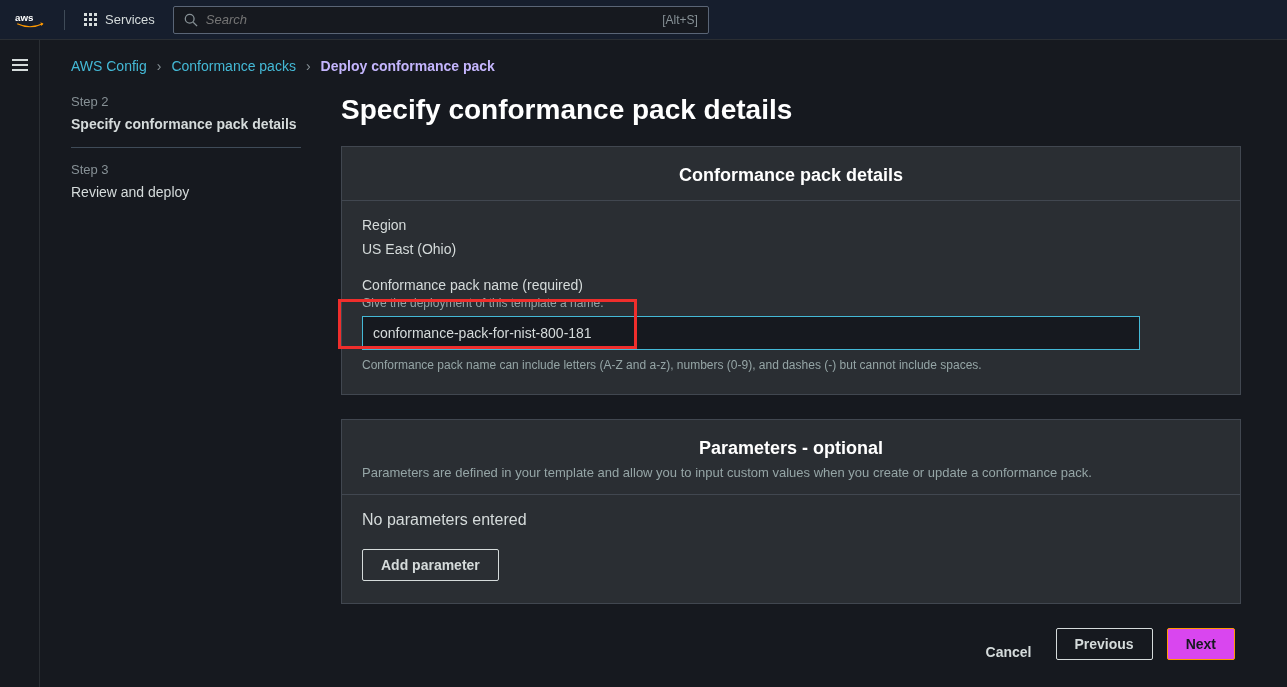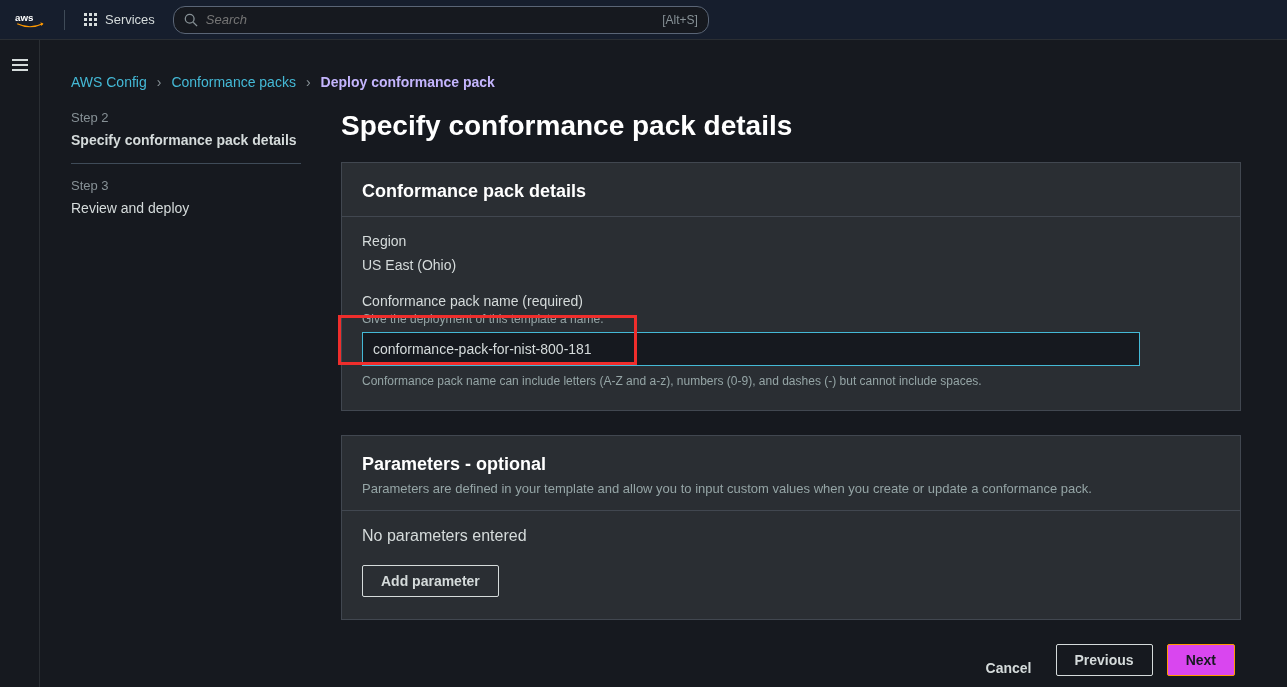--- a/index.html
+++ b/index.html
@@ -2,29 +2,29 @@
 <html><head>
 <meta charset="utf-8">
 <style>
 * { margin:0; padding:0; box-sizing:border-box; font-family:"Amazon Ember","Helvetica Neue",Arial,sans-serif; }
 body { background:#16191f; color:#d5dbdb; width:1287px; height:687px; overflow:hidden; position:relative; }
 
 .topbar { height:40px; background:#161e2d; border-bottom:1px solid #2a2e33; display:flex; align-items:center; padding:0 14px; gap:18px; }
 .aws-logo { color:#fff; display:flex; align-items:center; }
 .services-btn { display:flex; align-items:center; gap:6px; color:#d5dbdb; font-size:13px; cursor:pointer; }
 .services-btn svg { width:16px; height:16px; }
-.searchbar { flex:0 0 536px; height:28px; background:#16191f; border:1px solid #5a6576; border-radius:12px; display:flex; align-items:center; padding:0 10px; gap:8px; color:#7d8998; font-size:13px; }
+.searchbar { flex:0 0 536px; height:28px; background:#16191f; border:1px solid #5a6576; border-radius:2px; display:flex; align-items:center; padding:0 10px; gap:8px; color:#7d8998; font-size:13px; }
 .searchbar input { flex:1; background:transparent; border:none; outline:none; color:#d5dbdb; font-style:italic; font-size:13px; }
 .searchbar .shortcut { color:#879196; font-size:12px; }
 
 .layout { display:flex; height:calc(100% - 40px); }
 .rail { width:40px; border-right:1px solid #2a2e33; display:flex; justify-content:center; padding-top:16px; }
 .rail svg { width:18px; height:18px; color:#d5dbdb; cursor:pointer; }
 
-.content { flex:1; display:flex; flex-direction:column; padding:16px 0 20px 31px; overflow:auto; }
+.content { flex:1; display:flex; flex-direction:column; padding:0 0 20px 31px; overflow:auto; }
 
 .breadcrumb { display:flex; align-items:center; gap:10px; padding:18px 0 20px 0; font-size:14px; }
 .breadcrumb a { color:#44b9d6; text-decoration:none; }
 .breadcrumb .chev { color:#879196; }
 .breadcrumb .current { color:#c4b5fd; font-weight:700; }
 
 .page-body { display:flex; gap:40px; }
 
 .wizard { width:230px; }
 .wizard .step { padding-bottom:14px; margin-bottom:14px; border-bottom:1px solid #3f4b58; }
@@ -32,21 +32,21 @@
 .wizard .step-num { color:#879196; font-size:13px; margin-bottom:6px; }
 .wizard .step-title { font-size:14px; color:#d5dbdb; line-height:1.3; }
 .wizard .step-title.link { color:#44b9d6; cursor:pointer; text-decoration:underline; }
 .wizard .step-title.active { font-weight:700; }
 
 .main { flex:1; max-width:920px; padding-right:20px; }
 .page-title { color:#fff; font-size:28px; font-weight:700; margin-bottom:20px; }
 
 .panel { background:#2a2e33; border:1px solid #414750; margin-bottom:24px; }
 .panel-header { padding:18px 20px 14px 20px; border-bottom:1px solid #414750; }
-.panel-header h2 { color:#fff; font-size:18px; font-weight:700; }
+.panel-header h2 { color:#fff; font-size:18px; font-weight:700;text-align:center; }
 .panel-header .subtitle { color:#95a5a6; font-size:13px; margin-top:6px; }
 .panel-body { padding:16px 20px 22px 20px; position:relative; }
 
 .label { font-size:14px; color:#d5dbdb; margin-bottom:8px; }
 .value { font-size:14px; color:#d5dbdb; margin-bottom:20px; }
 .req-label { font-size:14px; color:#d5dbdb; margin-bottom:3px; }
 .help { font-size:12px; color:#95a5a6; margin-bottom:6px; }
 .constraint { font-size:12px; color:#95a5a6; margin-top:8px; }
 
 .text-input { width:778px; height:34px; background:#16191f; border:1px solid #44b9d6; color:#d5dbdb; font-size:14px; padding:0 10px; outline:none; }

